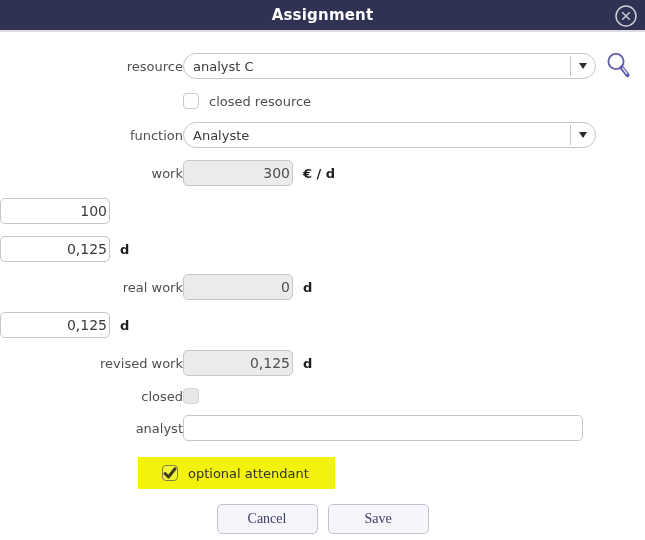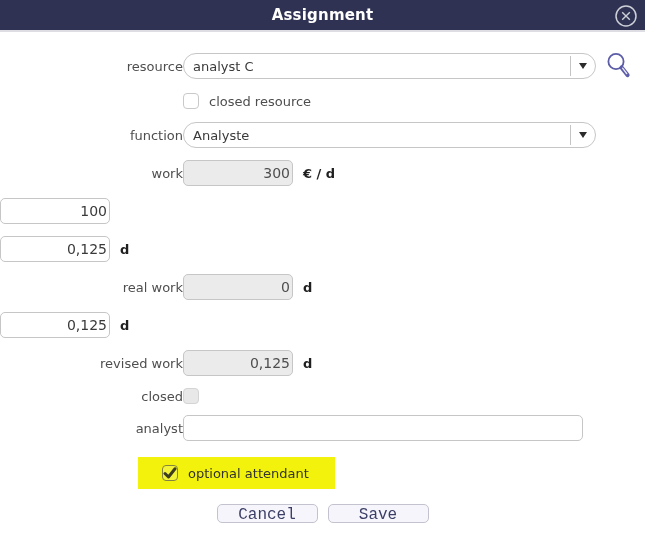--- a/index.html
+++ b/index.html
@@ -86,23 +86,23 @@
   .hl-box {
     display:inline-flex; align-items:center;
     height:32px; padding:0 26px 0 24px;
     background:#f2f20c;
   }
   .hl-box .cb-label { color:#333333; }
 
   
   .btn-row { display:flex; justify-content:center; gap:10px; margin-top:15px; }
   button.btn {
-    width:101px; height:19px;
+    width:101px; height:30px;
     background:#f5f5fb; border:1px solid #c3c3cf; border-radius:5px;
-    color:#3b3e66; font-size:16px; font-family:Liberation Mono, monospace;
+    color:#3b3e66; font-size:14px; font-family:Liberation Serif, serif;
     cursor:pointer;
   }
 </style>
 </head>
 <body>
 
 <div class="dialog">
 
   <div class="header">
     <span class="title">Assignment</span>

